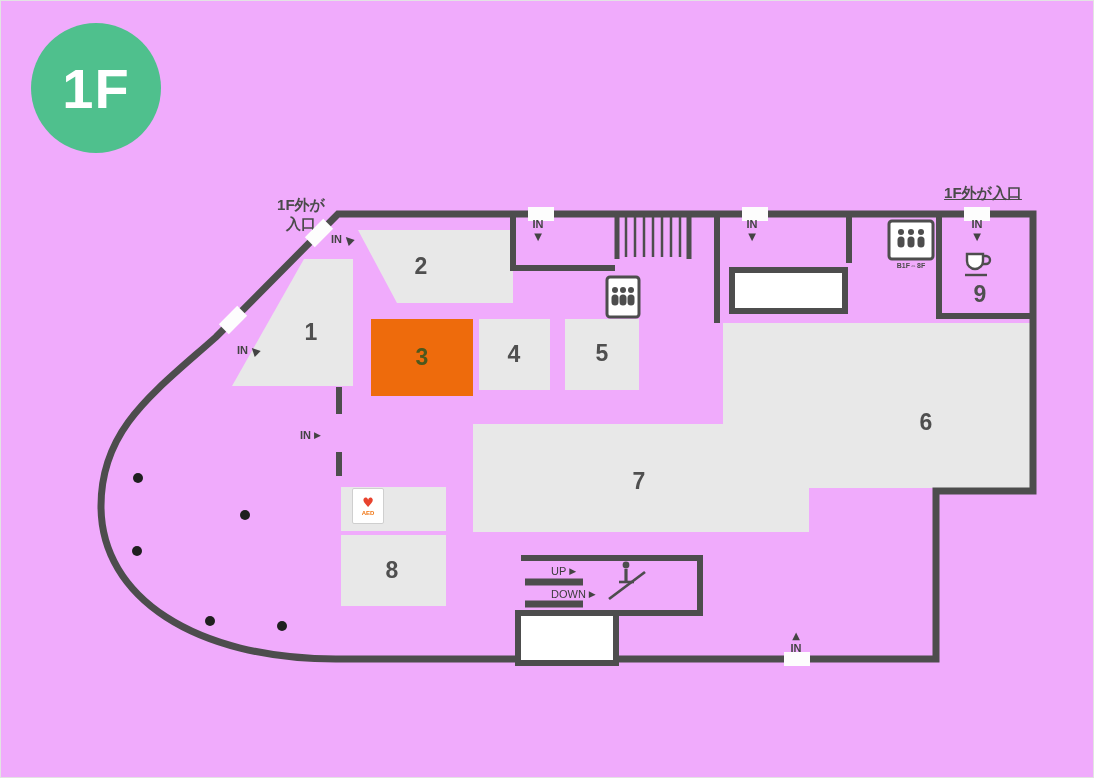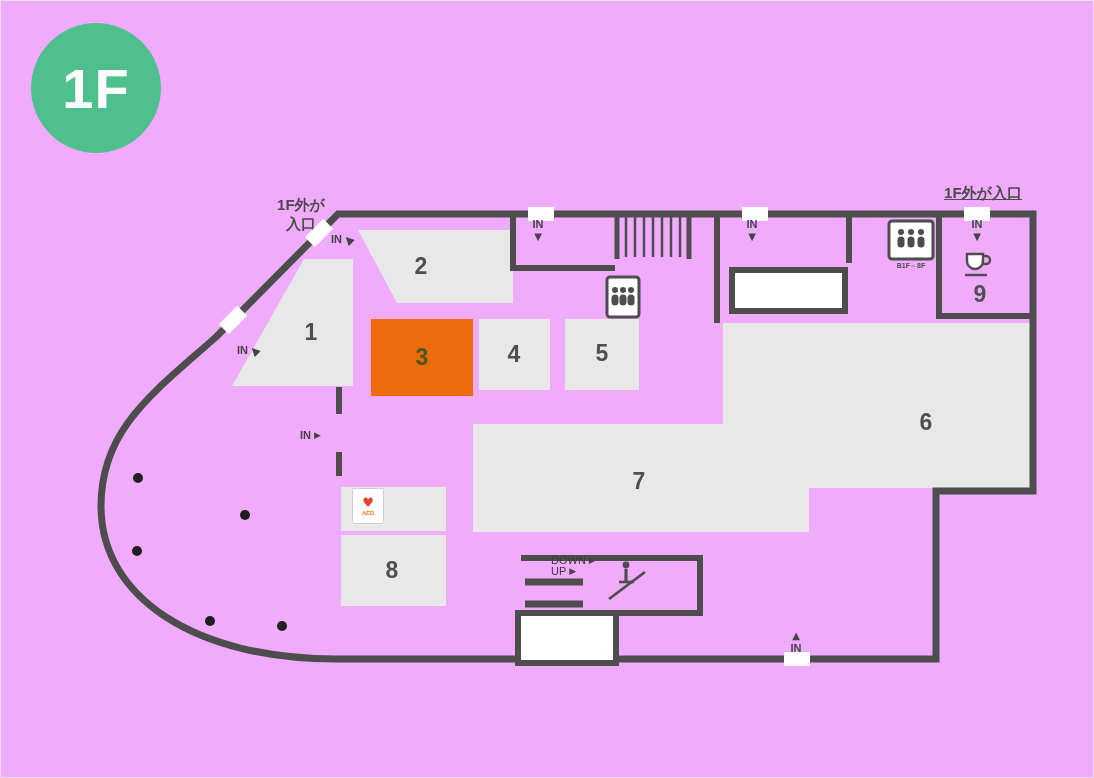--- a/index.html
+++ b/index.html
@@ -121,21 +121,21 @@
   </div>
   <div class="abs inh" style="left:236px;top:344px;">
     <span>IN</span>
     <span class="tri diag">◀</span>
   </div>
 
   <div class="abs inh updown" style="left:526px;top:565px;">
     <span>UP</span>
     <span class="tri sm">▶</span>
   </div>
-  <div class="abs inh updown" style="left:526px;top:554px;">
+  <div class="abs inh updown" style="left:526px;top:588px;">
     <span>DOWN</span>
     <span class="tri sm">▶</span>
   </div>
 
   <svg class="abs" style="left:604px;top:556px;" width="44" height="46" viewBox="0 0 44 46">
     <circle cx="21" cy="8" r="3.4" fill="#4d4d4d"></circle>
     <path d="M21 12 V25" stroke="#4d4d4d" stroke-width="3.2" fill="none"></path>
     <path d="M14 25 H29" stroke="#4d4d4d" stroke-width="2.6" fill="none"></path>
     <path d="M4 42 L40 15" stroke="#4d4d4d" stroke-width="2.8" fill="none"></path>
   </svg>

